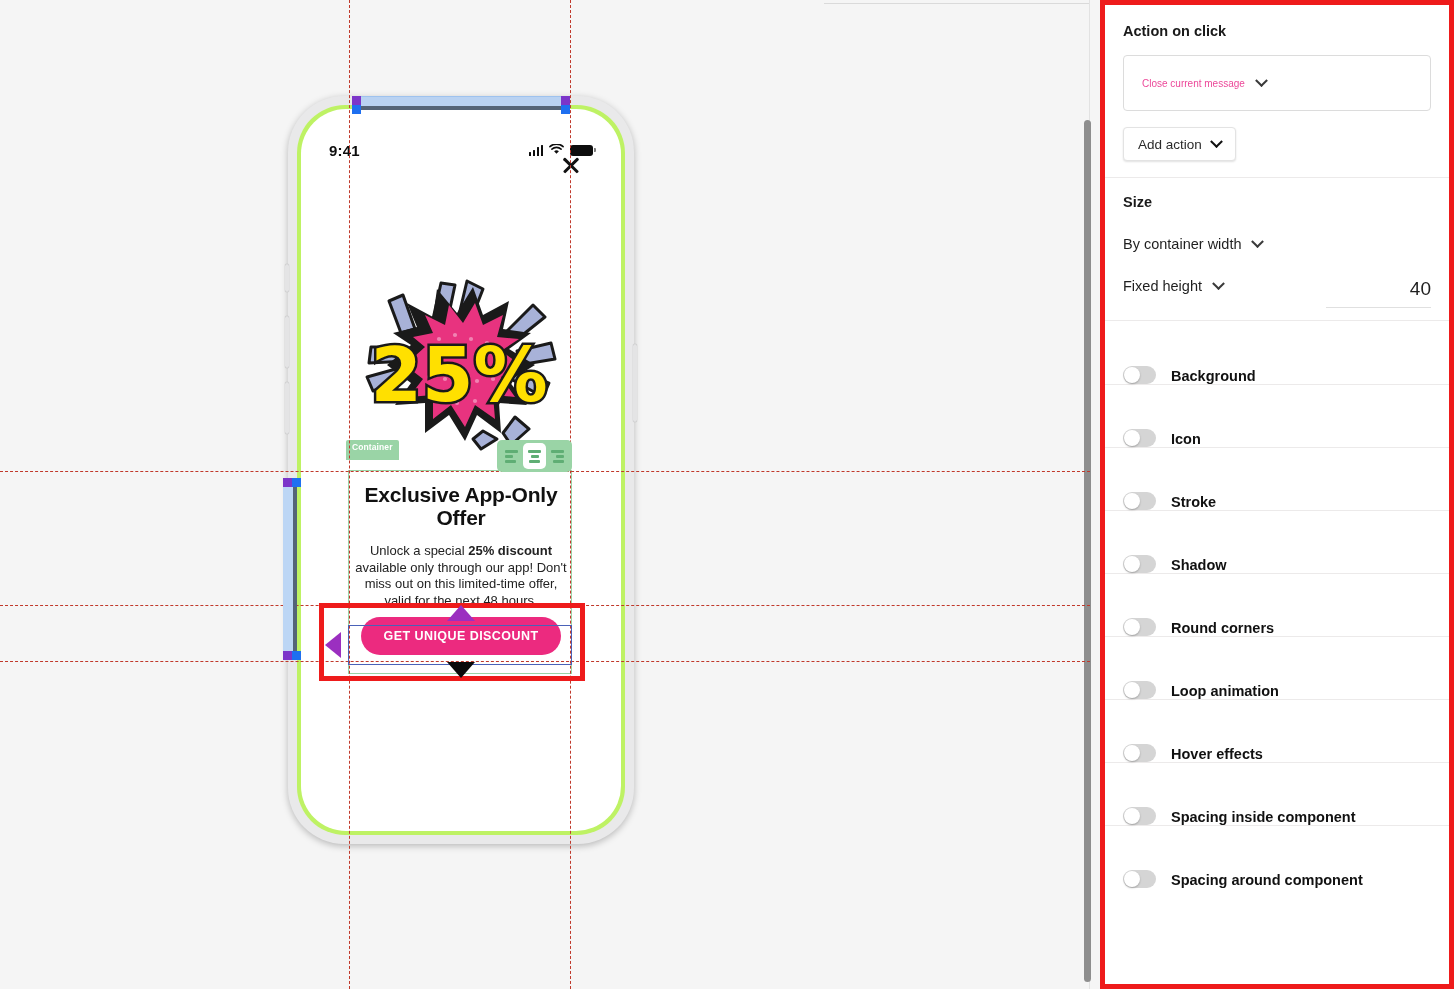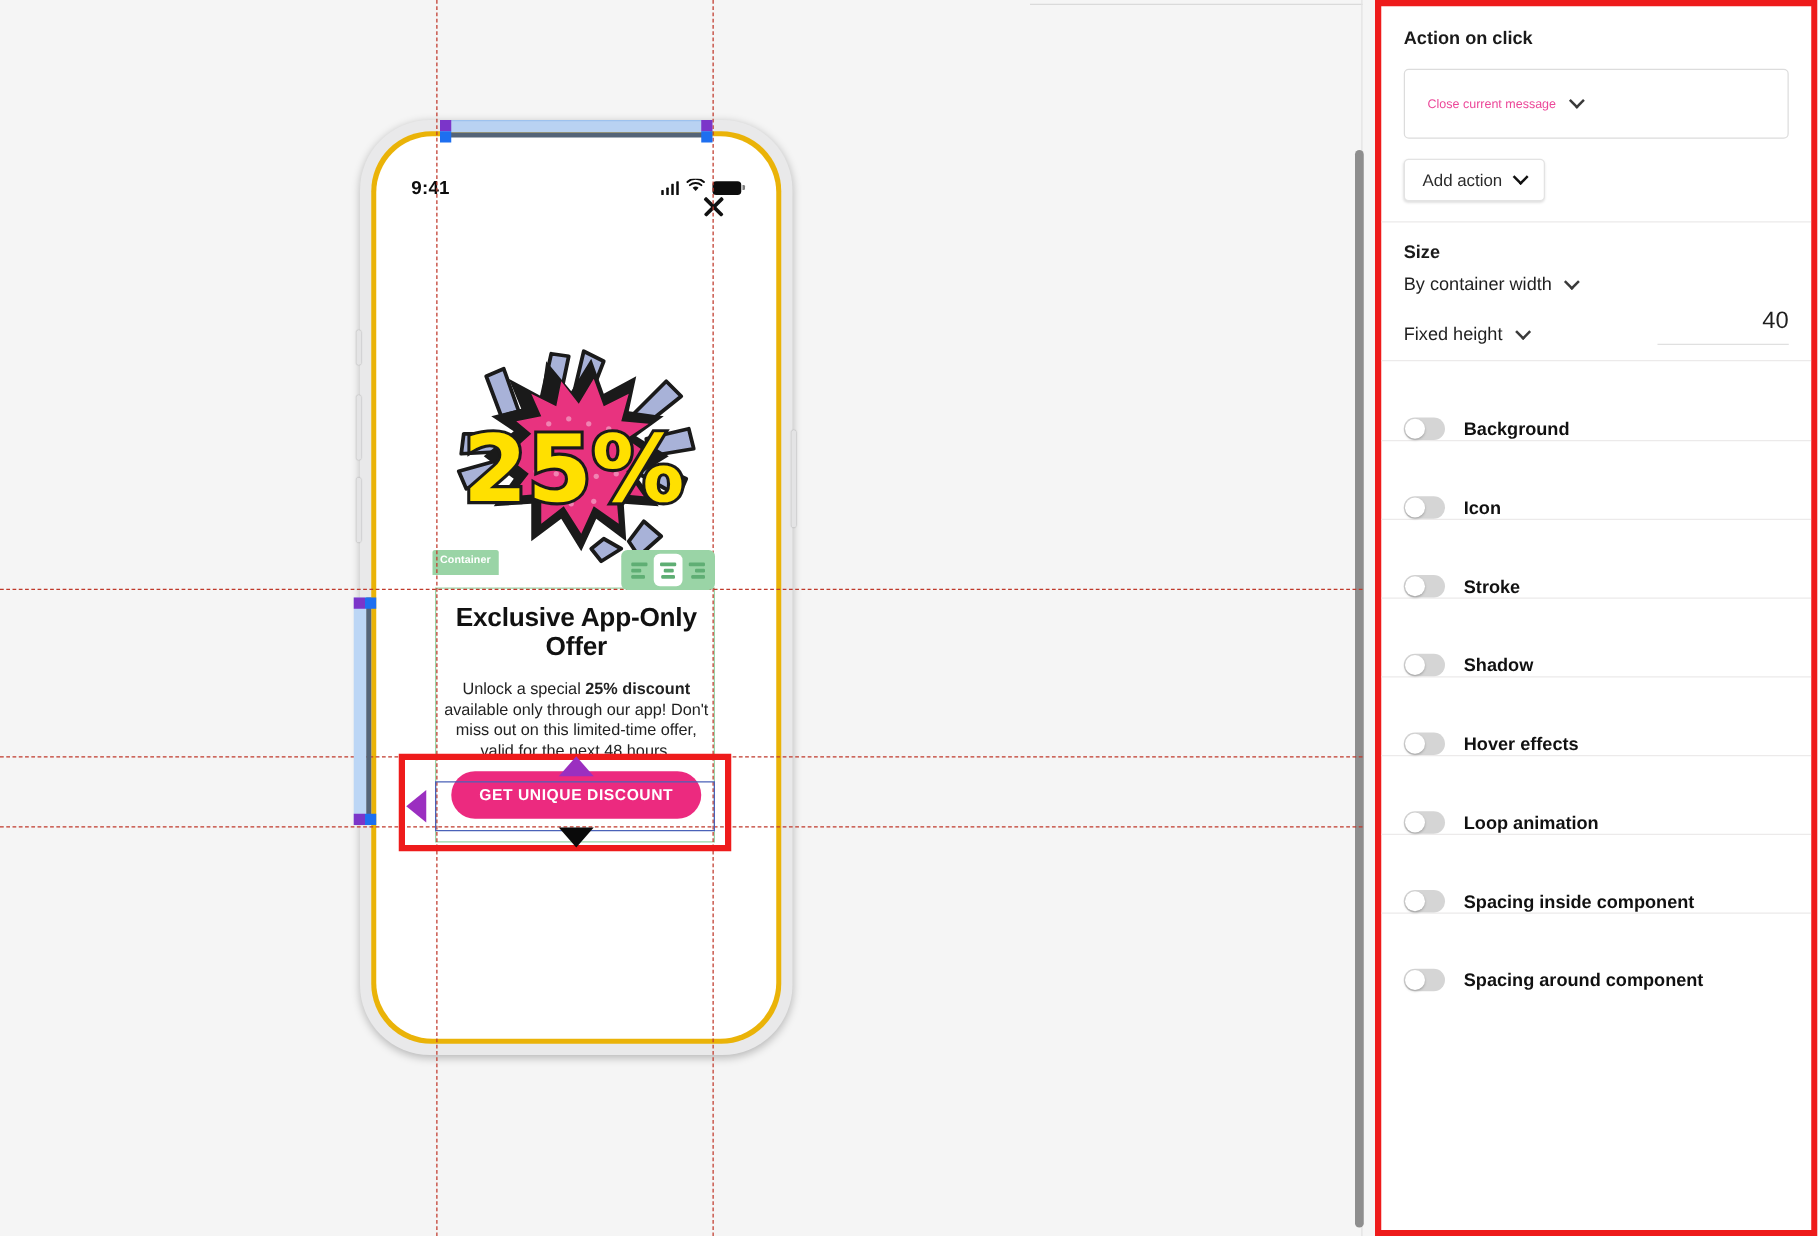--- a/index.html
+++ b/index.html
@@ -33,21 +33,21 @@
   .phone {
     position: absolute; left: 288px; top: 96px; width: 346px; height: 748px;
     border-radius: 56px;
     background: #e9e9ea;
     box-shadow: 0 2px 7px rgba(0,0,0,.25);
     padding: 9px;
   }
   .phone-inner {
     width: 100%; height: 100%;
     border-radius: 48px;
-    background: #eab308;
+    background: #bef264;
     padding: 4px;
   }
   .phone-screen {
     position: relative; width: 100%; height: 100%;
     border-radius: 45px; background: #ffffff; overflow: hidden;
   }
   .btn-side {
     position: absolute; background: #e4e4e5; border-radius: 2px;
     box-shadow: 0 0 1px rgba(0,0,0,.35);
   }
@@ -232,21 +232,21 @@
     margin-top:16px; display:inline-flex; align-items:center;
     height:34px; padding:0 14px; background:#fff; border:1px solid #e3e3e3;
     border-radius:4px; box-shadow:0 1px 2px rgba(0,0,0,.12);
     font-size:13.5px; color:#2b2b2b; cursor:pointer;
     font-family:"Liberation Sans", sans-serif;
   }
   .divider { height:1px; background:#eceaea; }
 
   .size-sec { padding: 16px 18px 12px 18px; }
   .size-row {
-    margin-top:10px; display:flex; align-items:flex-end; justify-content:space-between;
+    margin-top:26px; display:flex; align-items:flex-start; justify-content:space-between;
   }
   .size-left { display:flex; align-items:center; cursor:pointer; }
   .size-label { font-size:14.5px; color:#1f1f1f; }
   .num-field {
     width:105px; text-align:right; font-size:19px; color:#1f1f1f;
     border-bottom:1px solid #e0e0e0; padding-bottom:7px;
   }
 
   .toggle-row {
     display:flex; align-items:flex-end; height:63px; padding:0 18px;
@@ -478,27 +478,33 @@
         <div class="toggle-row">
           <span class="switch">
               <span class="knob"></span>
             </span>
           <span class="toggle-label">Shadow</span>
         </div>
         <div class="toggle-row">
           <span class="switch">
               <span class="knob"></span>
             </span>
+          <span class="toggle-label">Round corners</span>
+        </div>
+        <div class="toggle-row">
+          <span class="switch">
+              <span class="knob"></span>
+            </span>
+          <span class="toggle-label">Loop animation</span>
+        </div>
+        <div class="toggle-row">
+          <span class="switch">
+              <span class="knob"></span>
+            </span>
           <span class="toggle-label">Hover effects</span>
-        </div>
-        <div class="toggle-row">
-          <span class="switch">
-              <span class="knob"></span>
-            </span>
-          <span class="toggle-label">Loop animation</span>
         </div>
         <div class="toggle-row">
           <span class="switch">
               <span class="knob"></span>
             </span>
           <span class="toggle-label">Spacing inside component</span>
         </div>
         <div class="toggle-row">
           <span class="switch">
               <span class="knob"></span>

